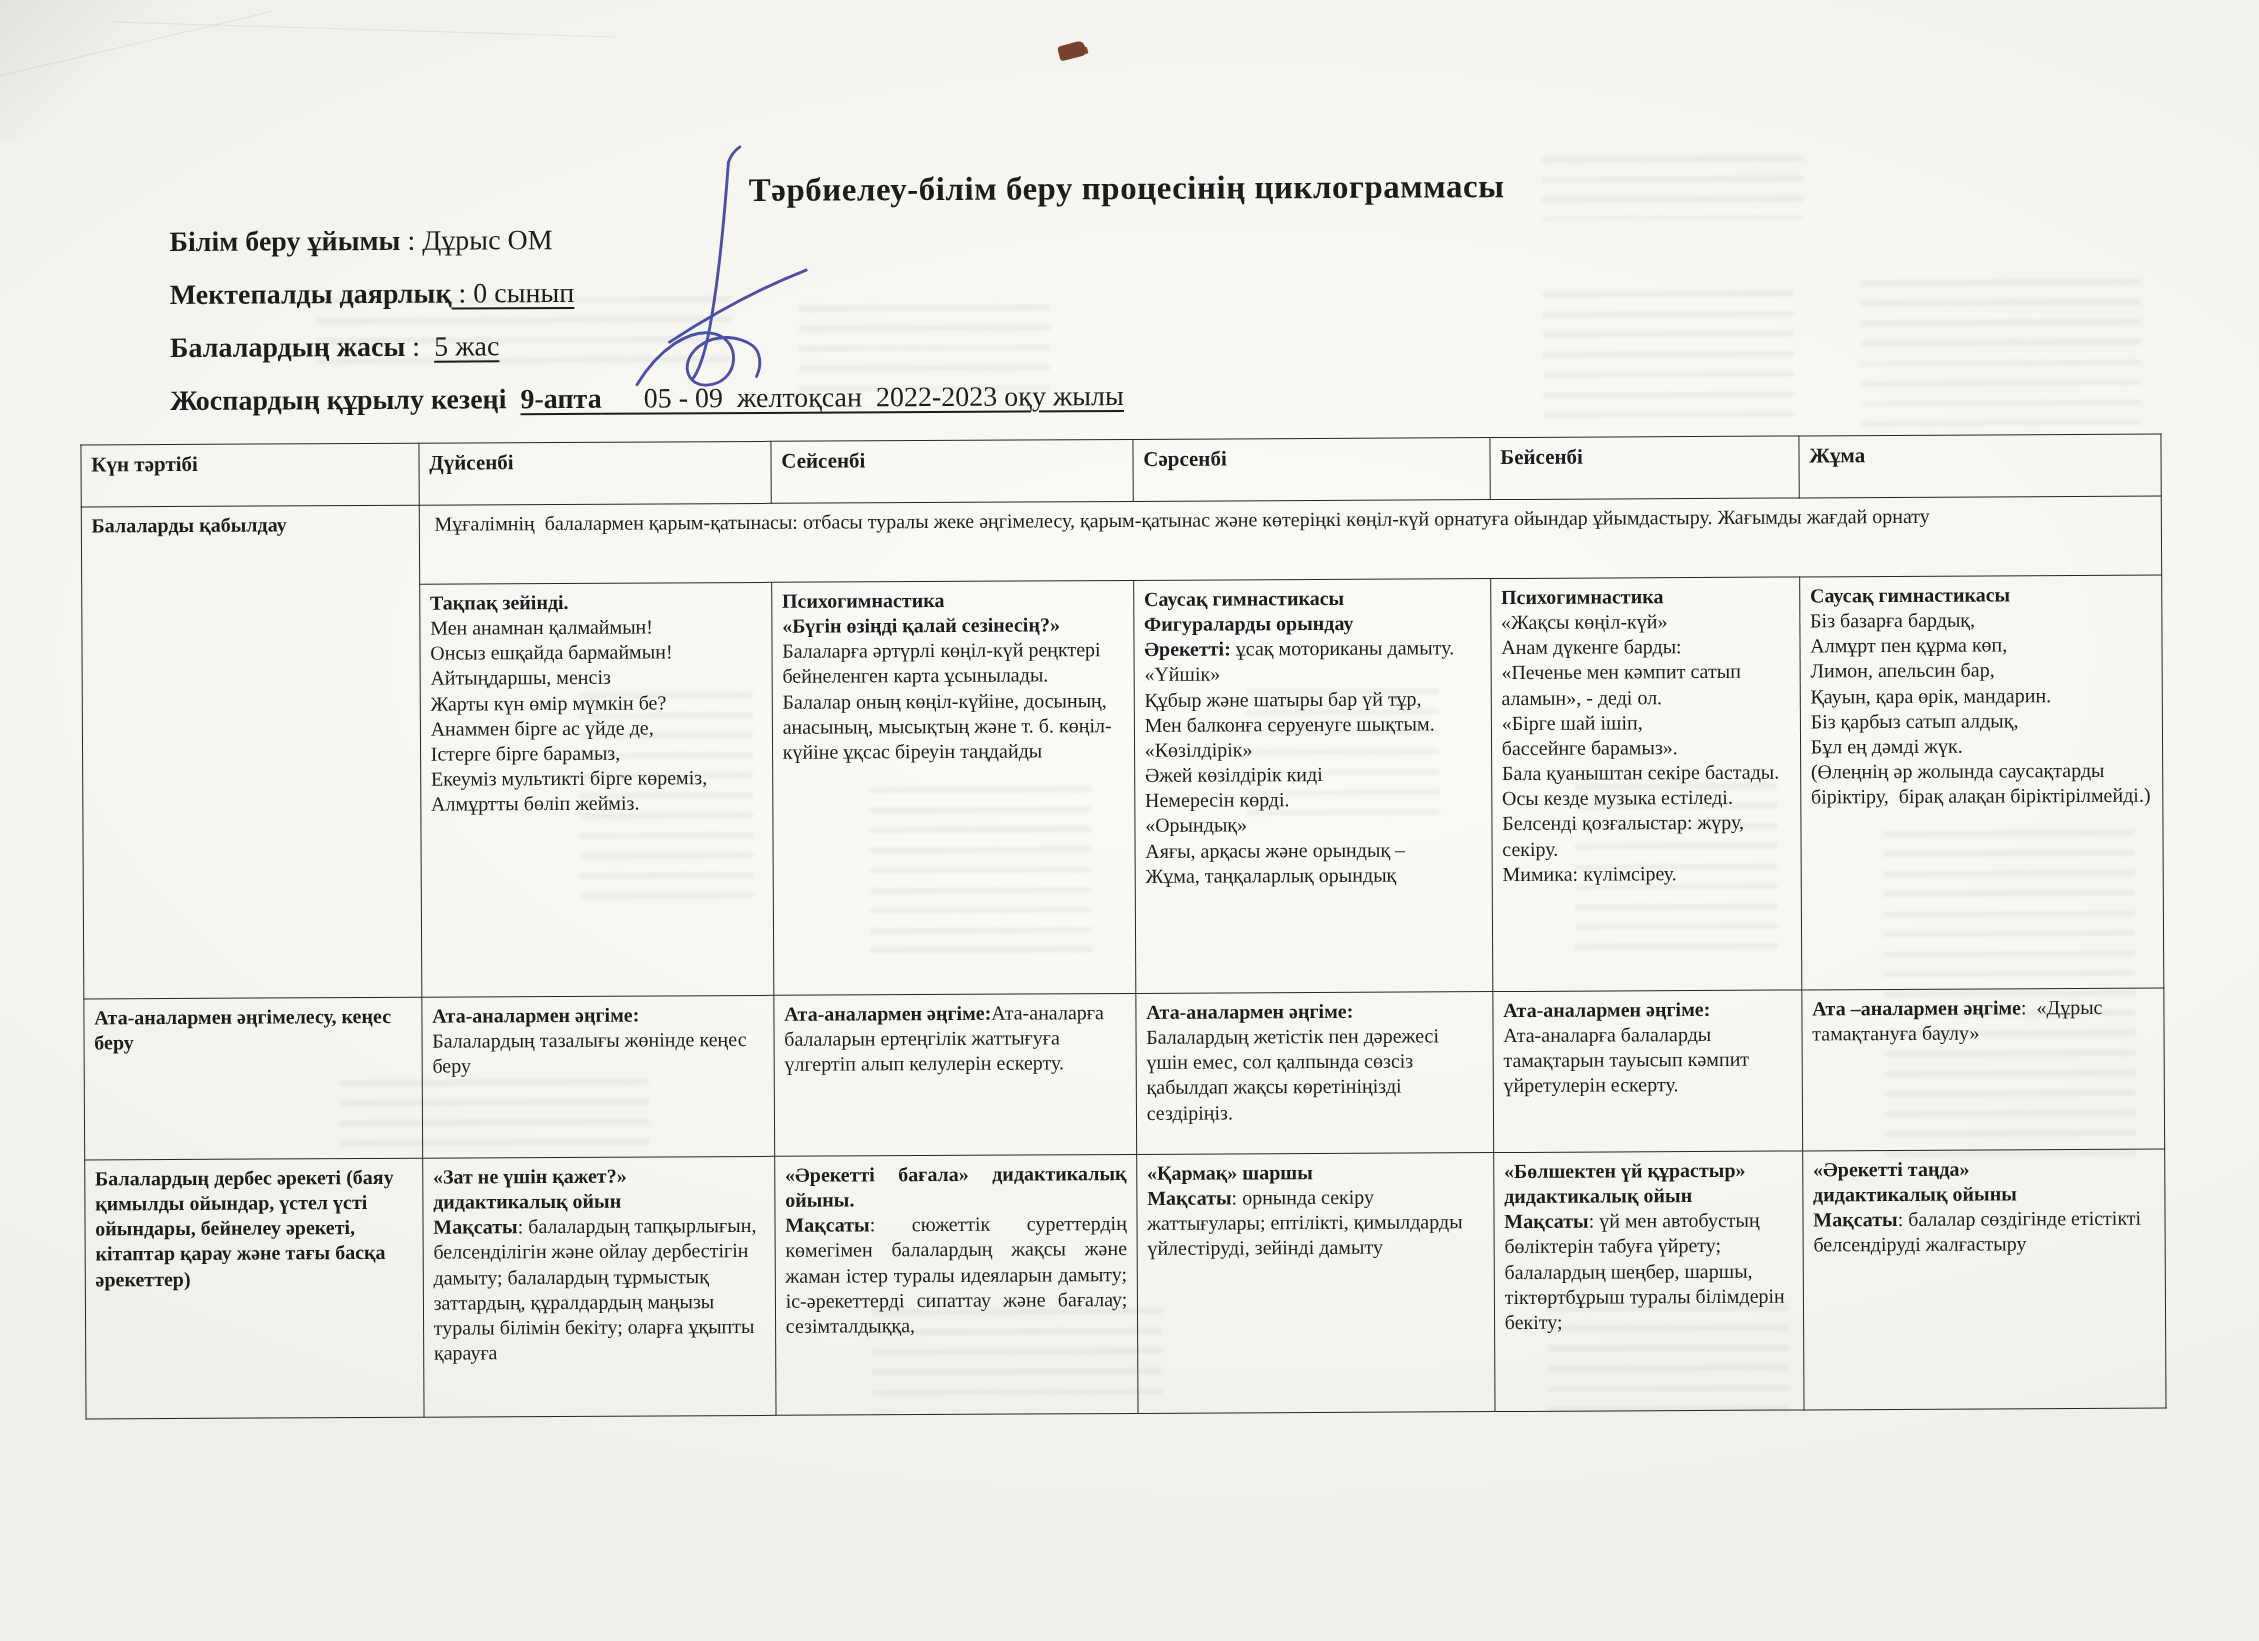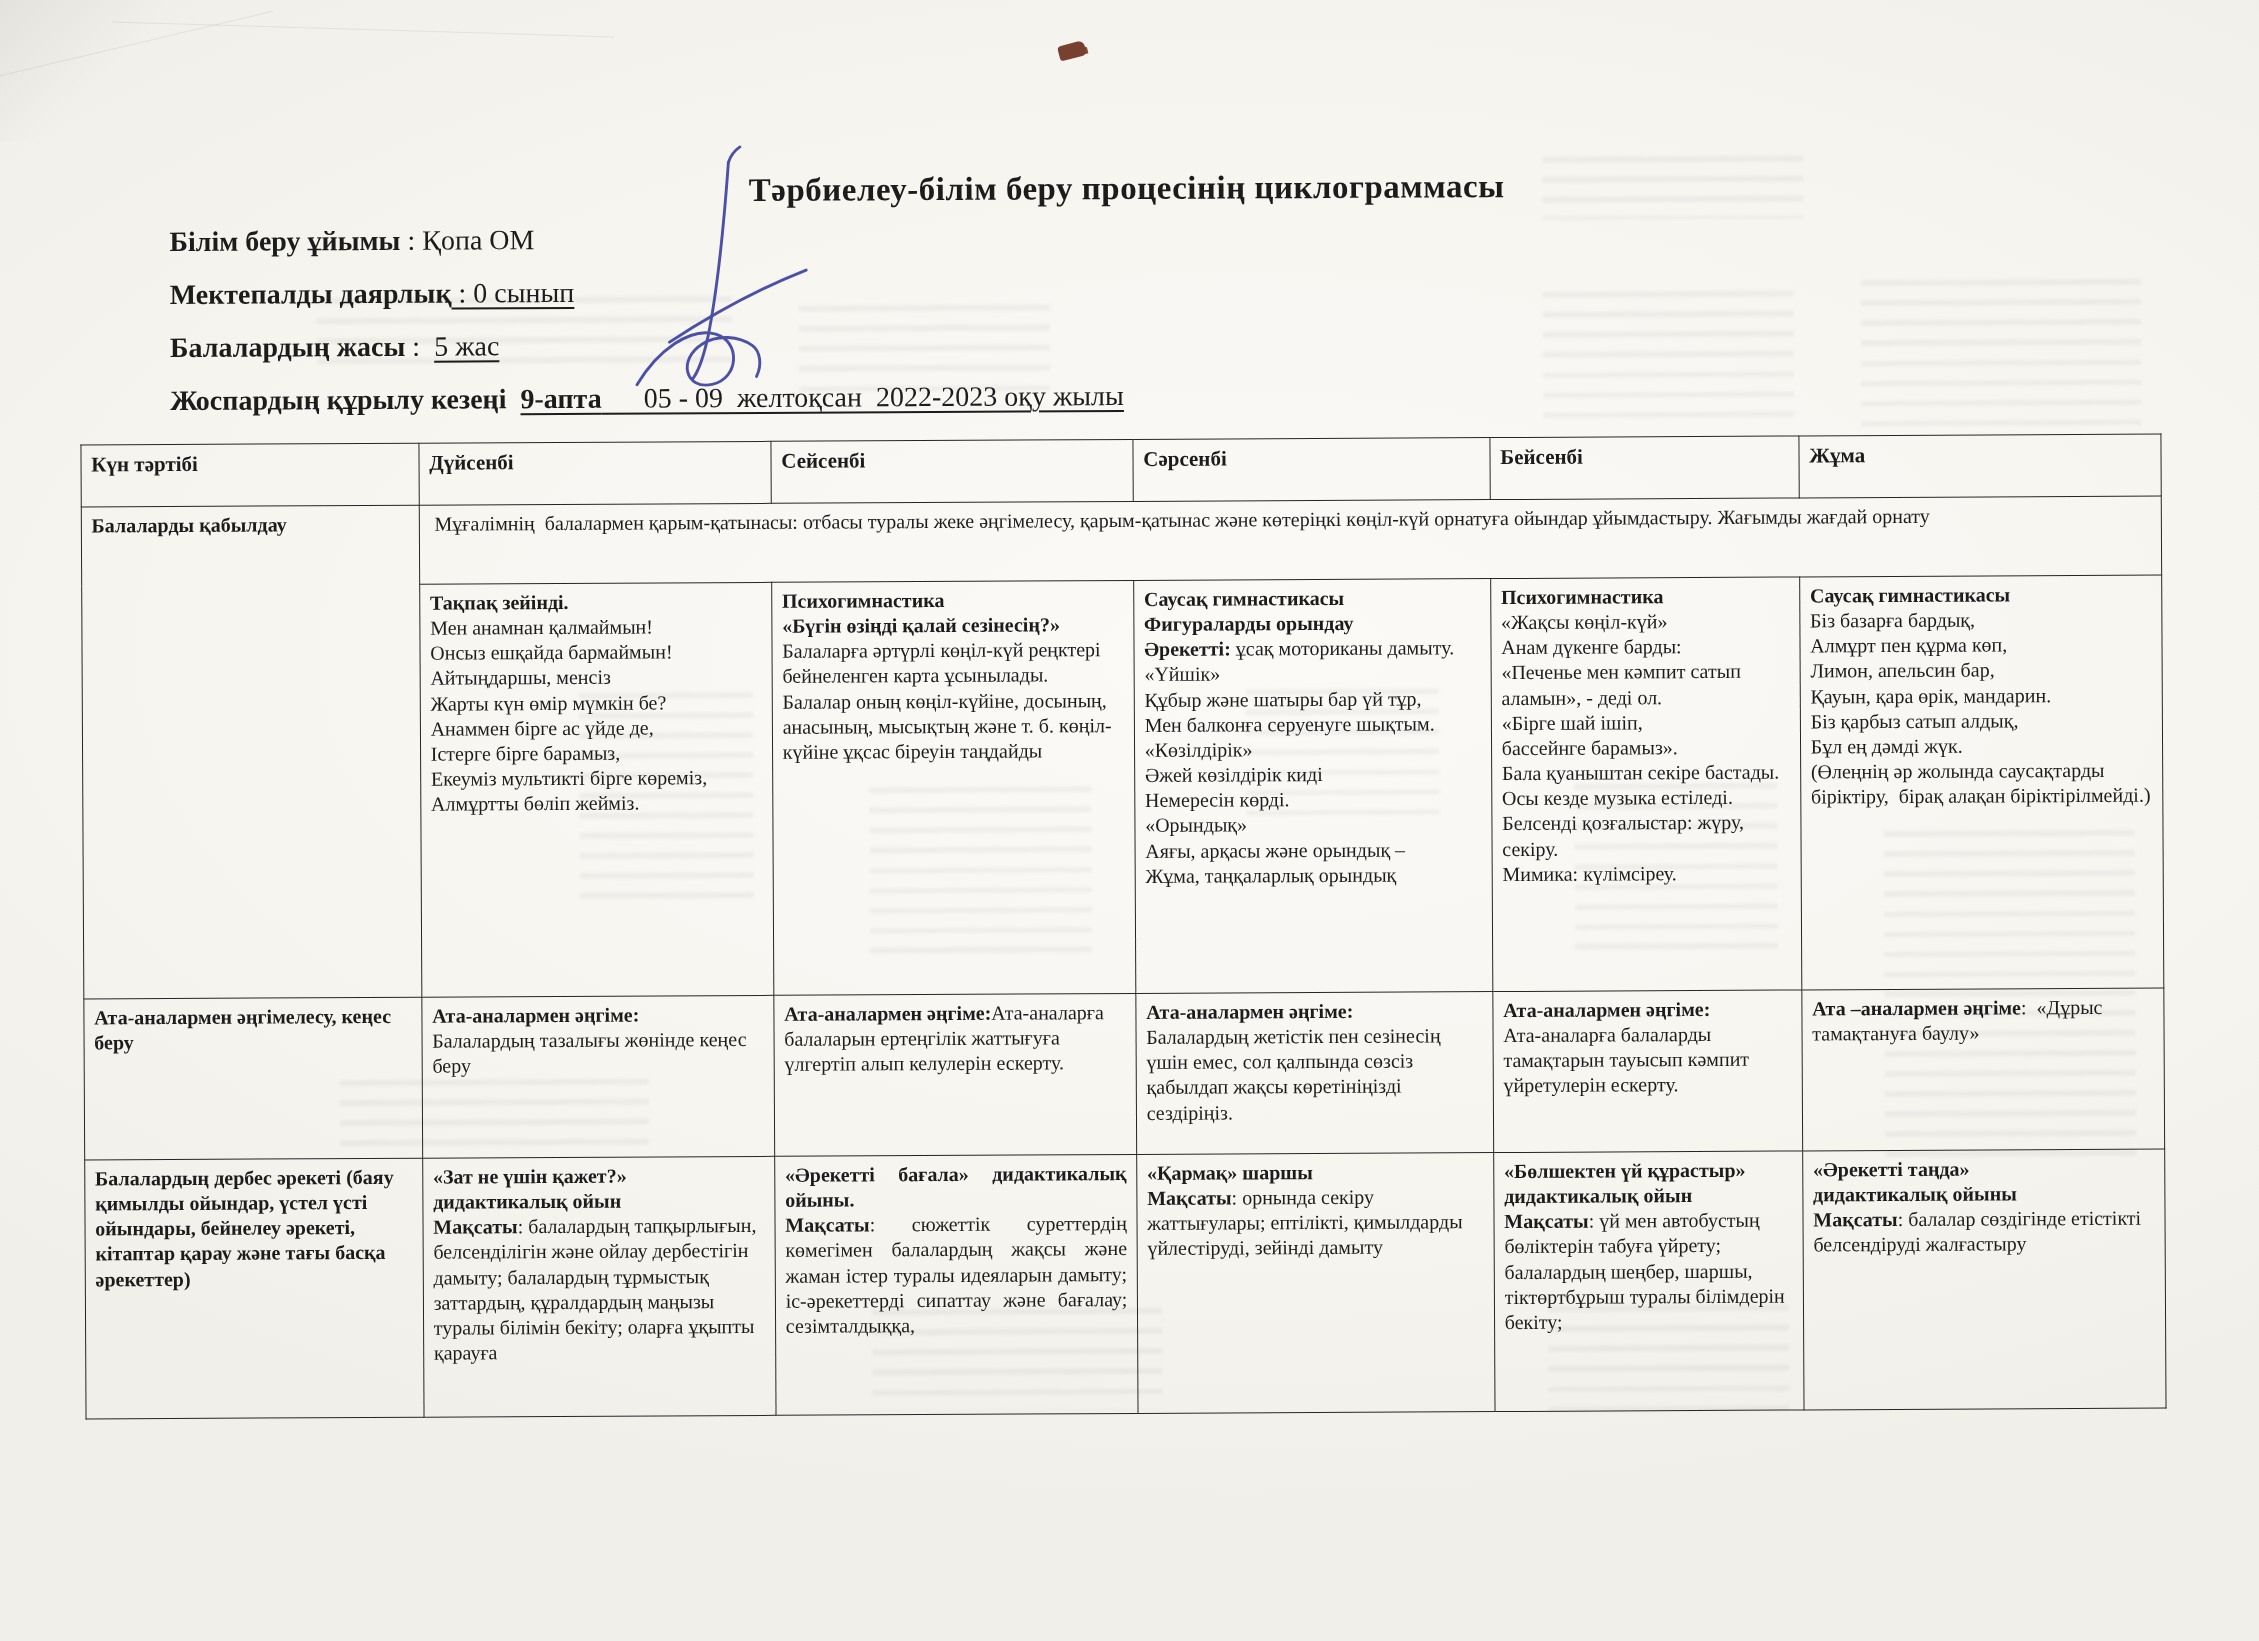--- a/index.html
+++ b/index.html
@@ -83,21 +83,21 @@
     <div class="ghost" style="left:1574px;top:772px;width:203px;height:183px;"></div>
     <div class="ghost" style="left:1883px;top:821px;width:251px;height:348px;"></div>
     <div class="ghost" style="left:338px;top:1062px;width:309px;height:87px;"></div>
     <div class="ghost" style="left:869px;top:1294px;width:290px;height:116px;"></div>
     <div class="ghost" style="left:1545px;top:1294px;width:241px;height:135px;"></div>
   </div>
 
   <div class="title">Тәрбиелеу-білім беру процесінің циклограммасы</div>
 
   <div class="info">
-    <div class="info-line"><b>Білім беру ұйымы</b><span> : Қопа ОМ</span></div>
+    <div class="info-line"><b>Білім беру ұйымы</b><span> : Дұрыс ОМ</span></div>
     <div class="info-line"><b>Мектепалды даярлық</b><span class="u"> : 0 сынып</span></div>
     <div class="info-line"><b>Балалардың жасы</b><span> :  </span><span class="u">5 жас</span></div>
     <div class="info-line"><b>Жоспардың құрылу кезеңі</b><span>  </span><b class="u">9-апта</b><span class="u">      05 - 09  желтоқсан  2022-2023 оқу жылы</span></div>
   </div>
 
   <svg class="sig" viewBox="0 0 340 300">
     <g fill="none" stroke="#3d43a0" stroke-width="3" stroke-linecap="round" opacity="0.92">
       <path d="M 158 28 C 154 80, 148 150, 136 208 C 132 226, 126 244, 120 252"></path>
       <path d="M 62 258 C 84 222, 118 198, 144 206 C 170 214, 168 252, 140 258 C 112 264, 104 232, 130 216 C 146 206, 168 208, 182 218 C 190 224, 192 238, 186 250"></path>
       <path d="M 96 214 C 130 192, 176 164, 238 140"></path>
@@ -167,21 +167,21 @@
 Біз қарбыз сатып алдық,
 Бұл ең дәмді жүк.
 (Өлеңнің әр жолында саусақтарды біріктіру,  бірақ алақан біріктірілмейді.)</span></div></td>
     </tr>
     <tr class="r2">
       <td class="activity">Ата-аналармен әңгімелесу, кеңес беру</td>
       <td><div class="para"><b>Ата-аналармен әңгіме:</b><span>
 Балалардың тазалығы жөнінде кеңес беру</span></div></td>
       <td><div class="para"><b>Ата-аналармен әңгіме:</b><span>Ата-аналарға балаларын ертеңгілік жаттығуға үлгертіп алып келулерін ескерту.</span></div></td>
       <td><div class="para"><b>Ата-аналармен әңгіме:</b><span>
-Балалардың жетістік пен сезінесің үшін емес, сол қалпында сөзсіз қабылдап жақсы көретініңізді сездіріңіз.</span></div></td>
+Балалардың жетістік пен дәрежесі үшін емес, сол қалпында сөзсіз қабылдап жақсы көретініңізді сездіріңіз.</span></div></td>
       <td><div class="para"><b>Ата-аналармен әңгіме:</b><span>
 Ата-аналарға балаларды тамақтарын тауысып кәмпит үйретулерін ескерту.</span></div></td>
       <td><div class="para"><b>Ата –аналармен әңгіме</b><span>:  «Дұрыс тамақтануға баулу»</span></div></td>
     </tr>
     <tr class="r3">
       <td class="activity">Балалардың дербес әрекеті (баяу қимылды ойындар, үстел үсті ойындары, бейнелеу әрекеті, кітаптар қарау және тағы басқа әрекеттер)</td>
       <td><div class="para"><b>«Зат не үшін қажет?»
 дидактикалық ойын</b><span>
 </span><b>Мақсаты</b><span>: балалардың тапқырлығын, белсенділігін және ойлау дербестігін дамыту; балалардың тұрмыстық заттардың, құралдардың маңызы туралы білімін бекіту; оларға ұқыпты қарауға</span></div></td>
       <td class="just"><div class="para"><b>«Әрекетті бағала» дидактикалық ойыны.</b><span>

